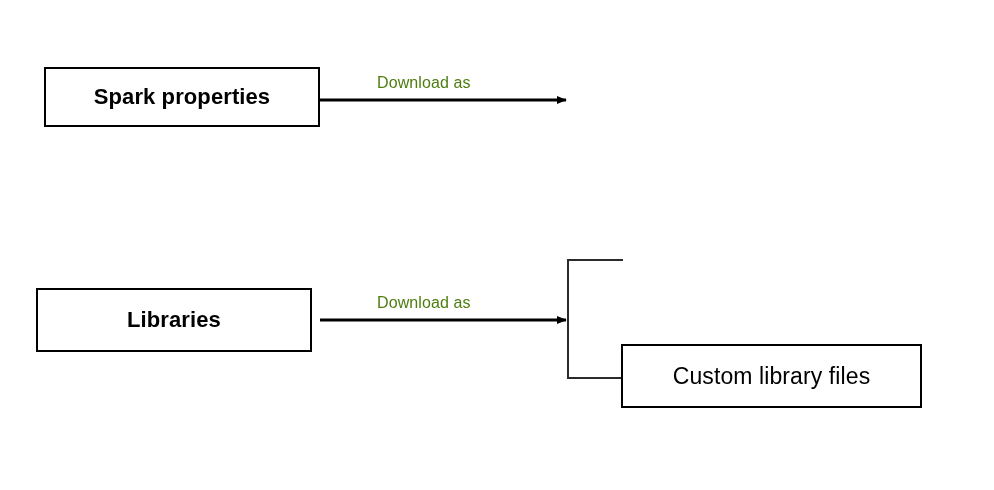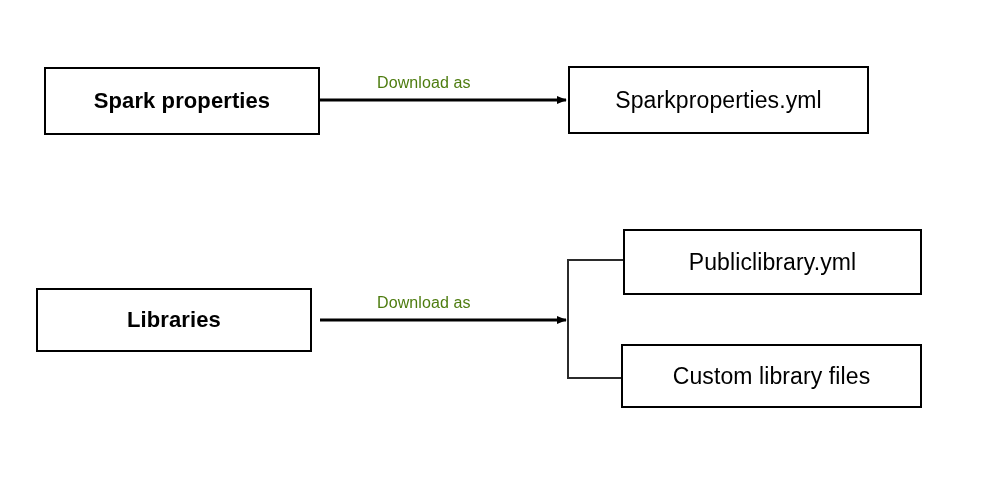--- a/index.html
+++ b/index.html
@@ -36,21 +36,21 @@
     font-weight: bold;
     font-size: 22px;
     letter-spacing: 0.1px;
   }
   .node.plain .node-label {
     font-weight: normal;
     font-size: 23px;
     letter-spacing: 0.1px;
   }
   
-  #node-spark-properties { left: 44px;  top: 67px;  width: 276px; height: 68px; }
+  #node-spark-properties { left: 44px;  top: 67px;  width: 276px; height: 60px; }
   #node-spark-yml        { left: 568px; top: 66px;  width: 301px; height: 68px; }
   #node-libraries        { left: 36px;  top: 288px; width: 276px; height: 64px; }
   #node-public-yml       { left: 623px; top: 229px; width: 299px; height: 66px; }
   #node-custom-files     { left: 621px; top: 344px; width: 301px; height: 64px; }
 
   
   #wires {
     position: absolute;
     left: 0;
     top: 0;
@@ -102,31 +102,25 @@
 
     <line class="branch-line" x1="568" y1="260" x2="623" y2="260"></line>
 
     <line class="branch-line" x1="568" y1="378" x2="621" y2="378"></line>
   </svg>
 
   <div class="node bold" id="node-spark-properties">
     <span class="node-label">Spark properties</span>
   </div>
 
-  <div class="node plain" id="node-spark-yml">
-    <span class="node-label">Sparkproperties.yml</span>
-  </div>
 
   <div class="node bold" id="node-libraries">
     <span class="node-label">Libraries</span>
   </div>
 
-  <div class="node plain" id="node-public-yml">
-    <span class="node-label">Publiclibrary.yml</span>
-  </div>
 
   <div class="node plain" id="node-custom-files">
     <span class="node-label">Custom library files</span>
   </div>
 
   <div class="edge-label" id="edge-label-1">Download as</div>
 
   <div class="edge-label" id="edge-label-2">Download as</div>
 
 </div>

